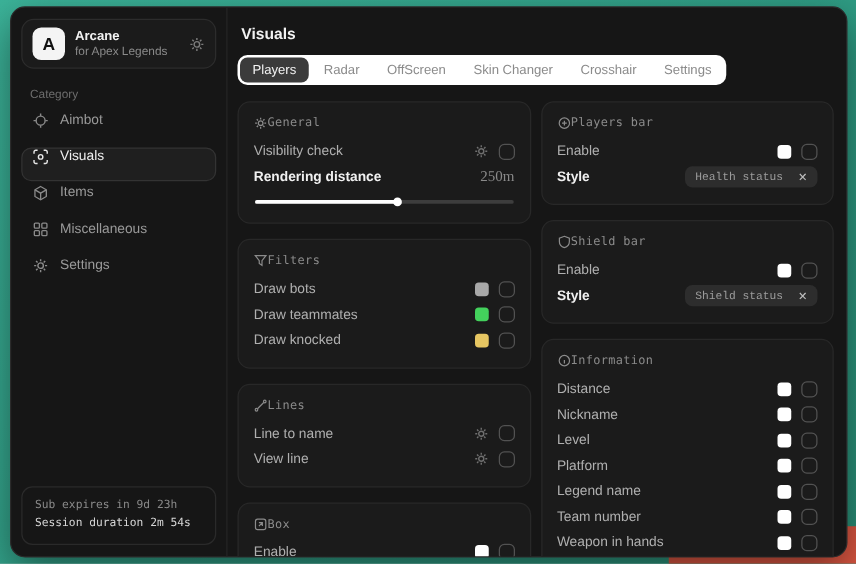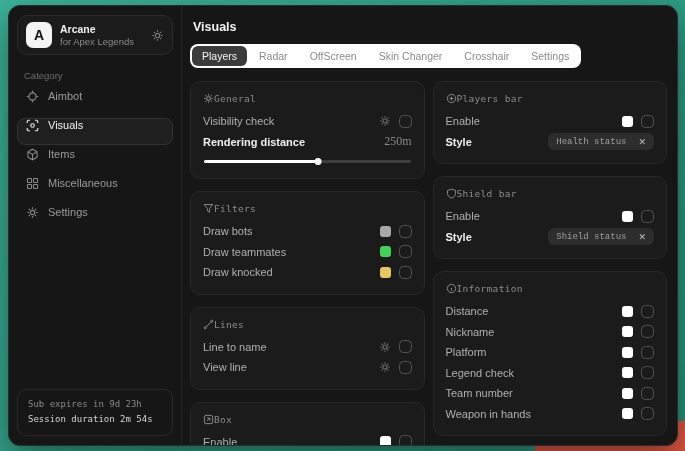--- a/index.html
+++ b/index.html
@@ -400,28 +400,35 @@
             </span>
           </div>
           <div class="row">
             <span>Nickname</span>
             <span class="ctrls">
               <span class="swatch" style="background: rgb(255, 255, 255);"></span>
               <span class="checkbox"></span>
             </span>
           </div>
           <div class="row">
+            <span>Level</span>
+            <span class="ctrls">
+              <span class="swatch" style="background: rgb(255, 255, 255);"></span>
+              <span class="checkbox"></span>
+            </span>
+          </div>
+          <div class="row">
             <span>Platform</span>
             <span class="ctrls">
               <span class="swatch" style="background: rgb(255, 255, 255);"></span>
               <span class="checkbox"></span>
             </span>
           </div>
           <div class="row">
-            <span>Legend check</span>
+            <span>Legend name</span>
             <span class="ctrls">
               <span class="swatch" style="background: rgb(255, 255, 255);"></span>
               <span class="checkbox"></span>
             </span>
           </div>
           <div class="row">
             <span>Team number</span>
             <span class="ctrls">
               <span class="swatch" style="background: rgb(255, 255, 255);"></span>
               <span class="checkbox"></span>

